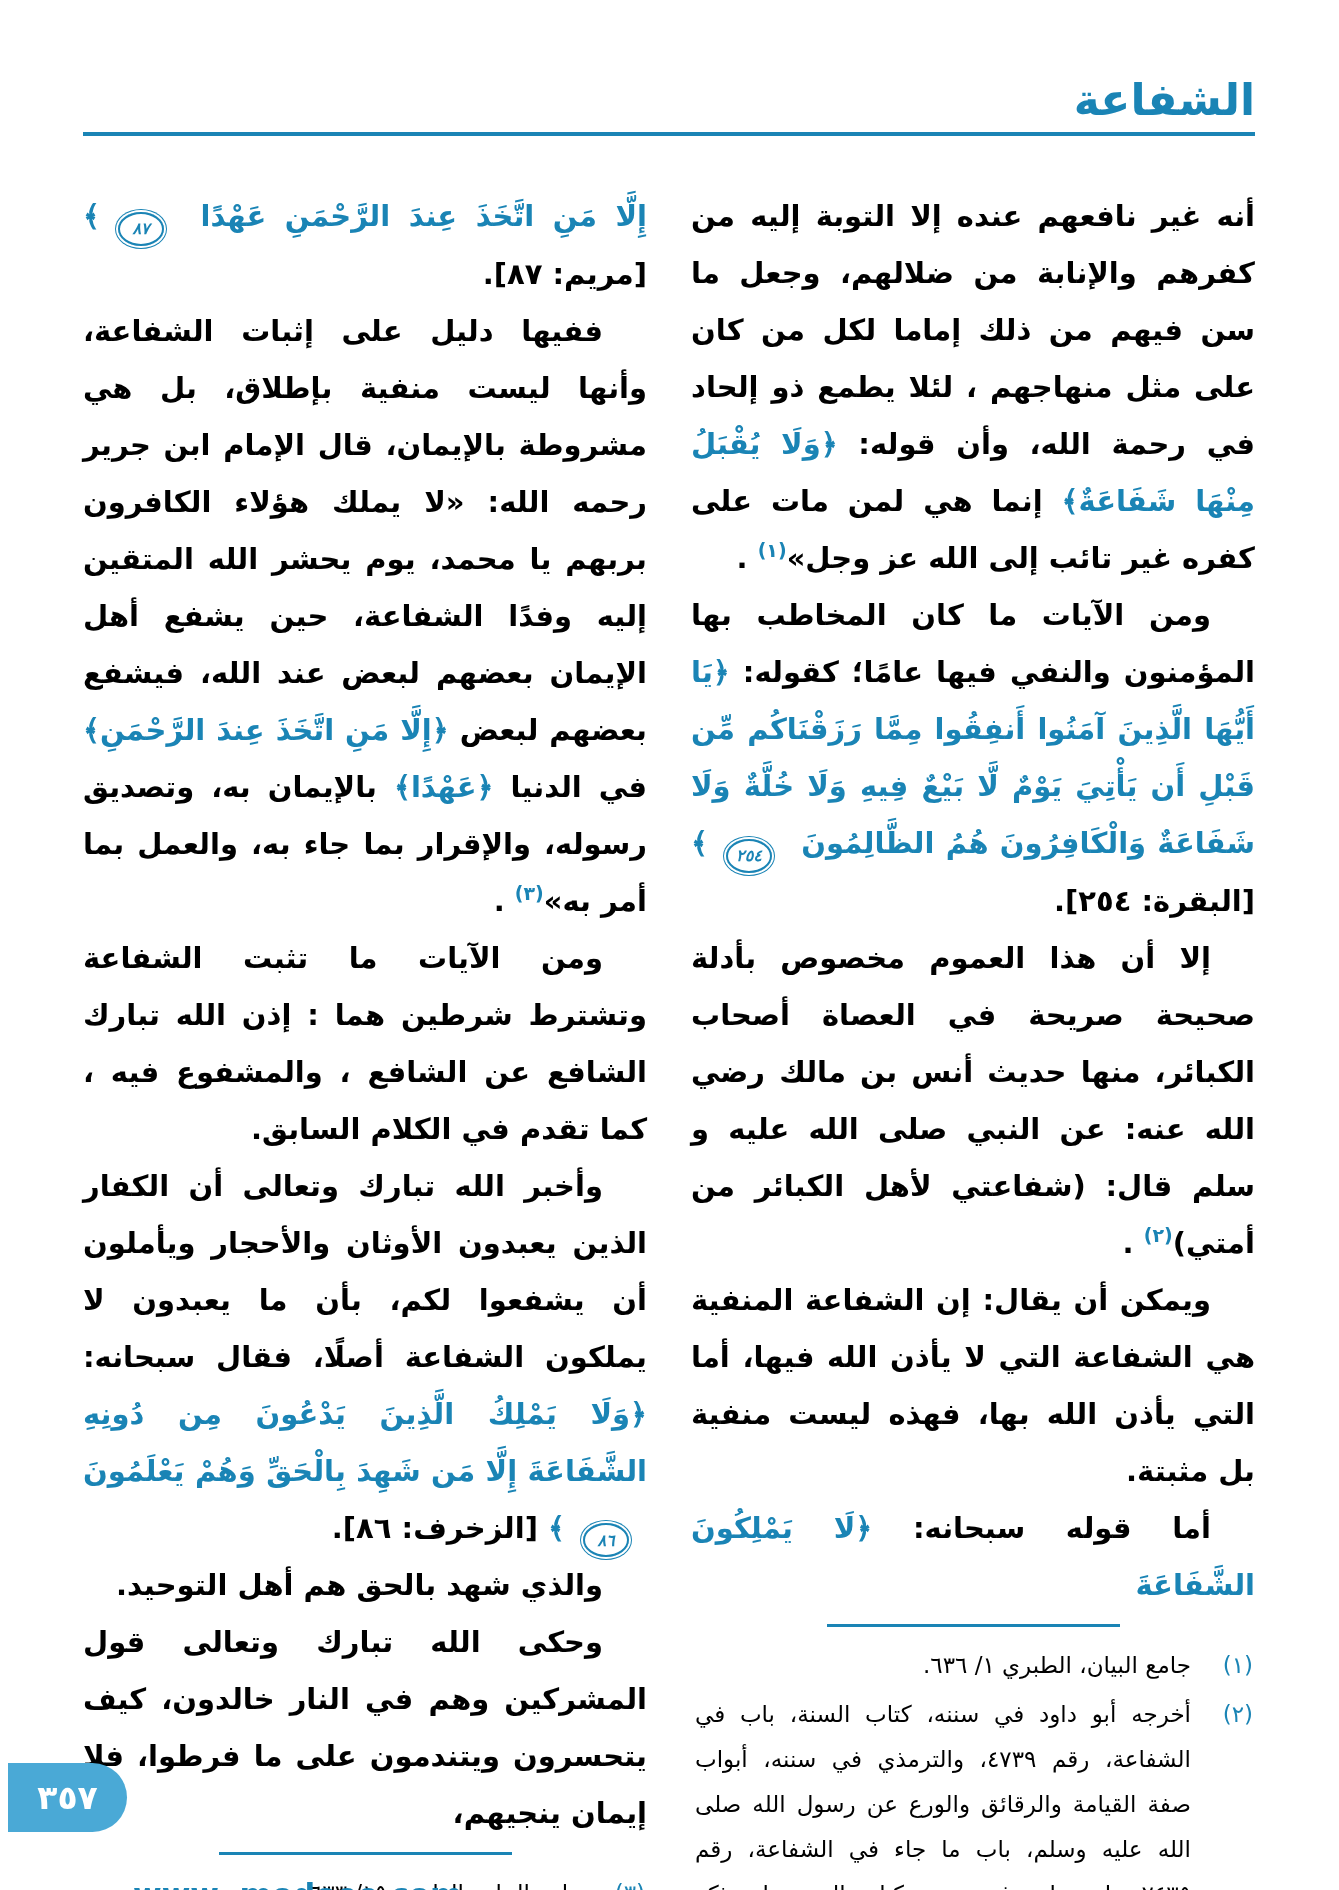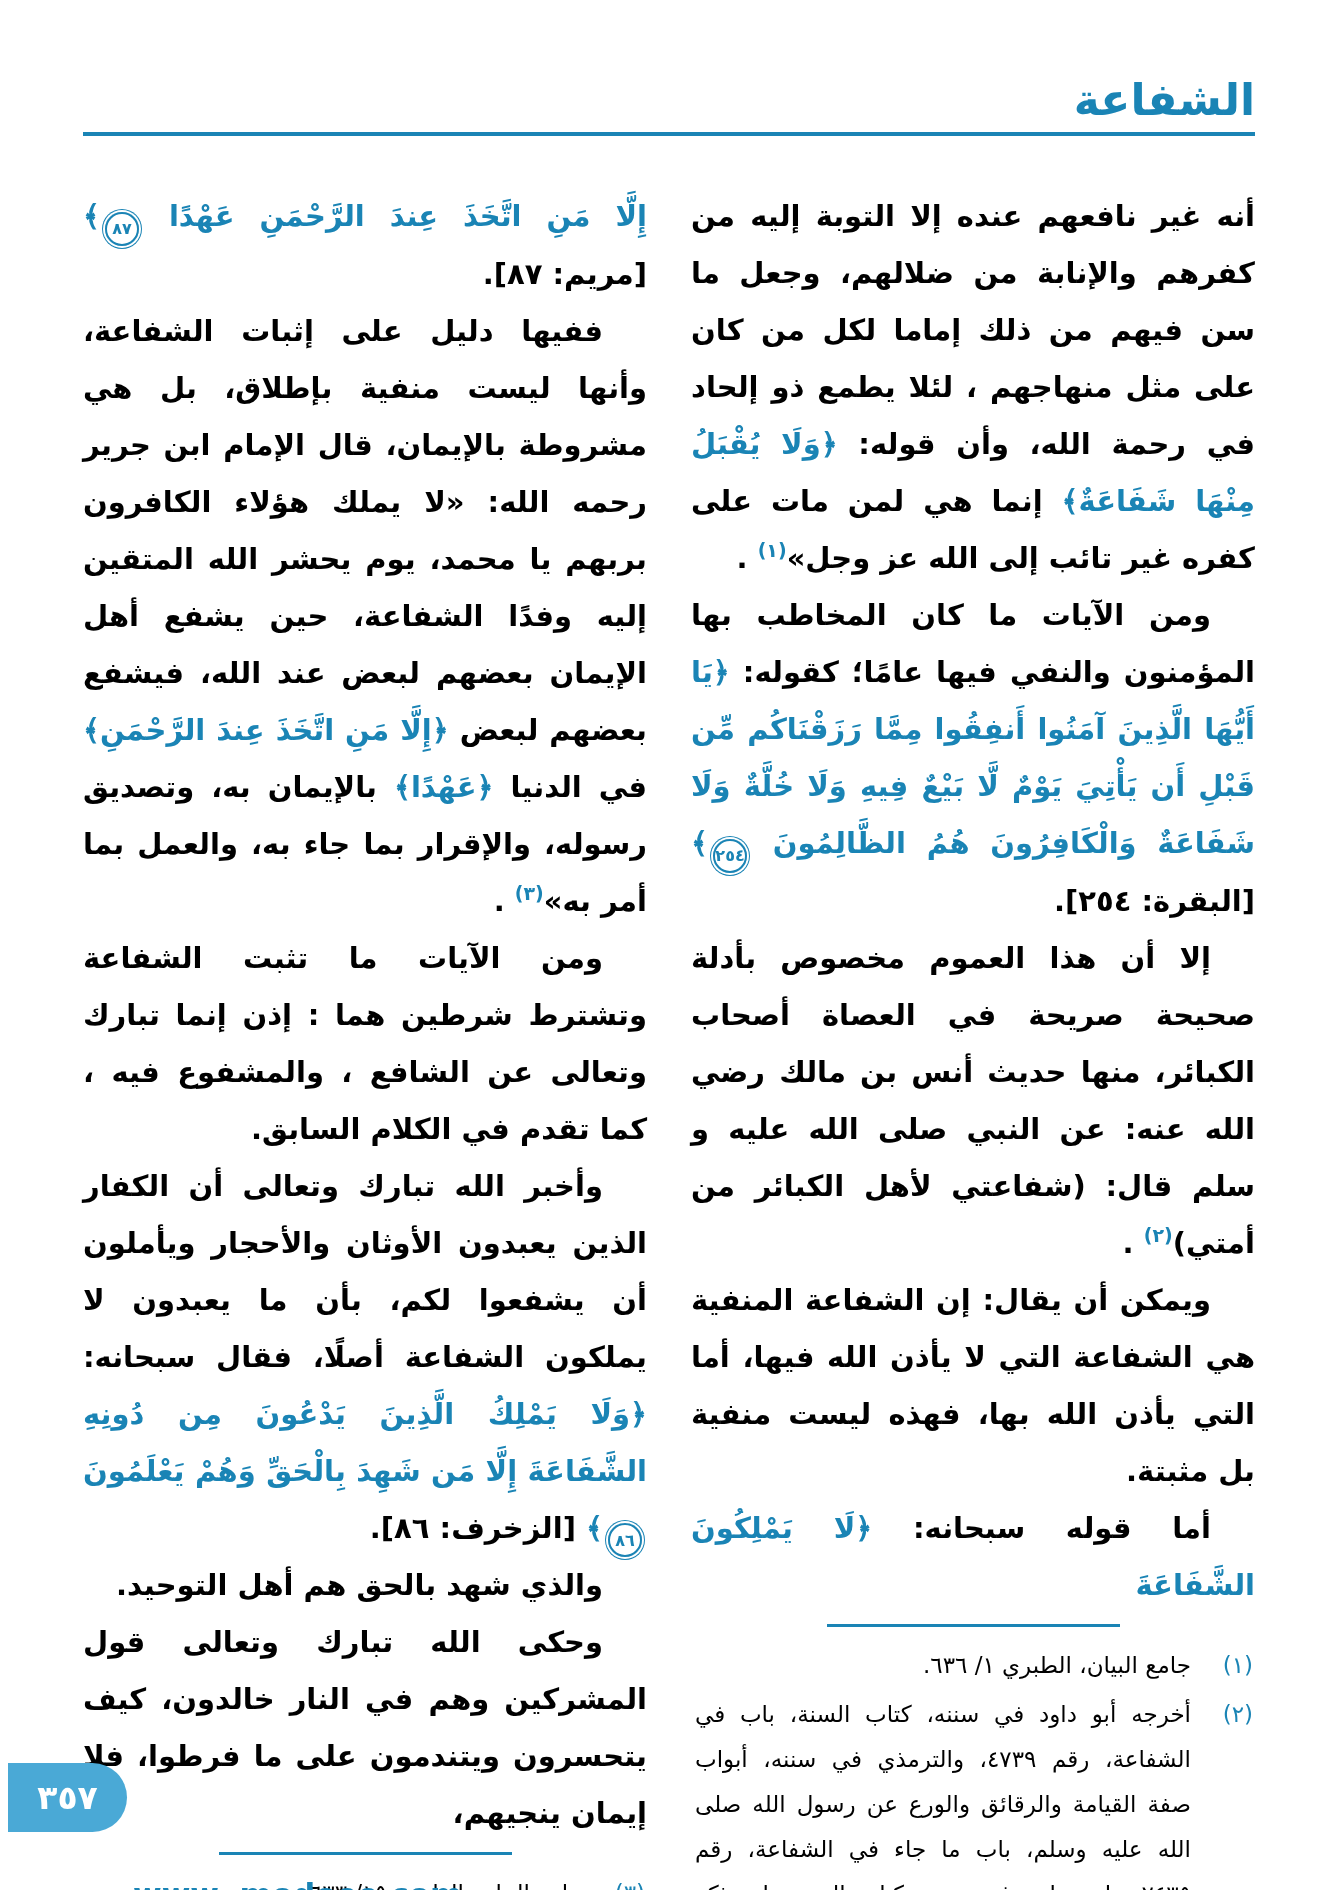--- a/index.html
+++ b/index.html
@@ -37,28 +37,29 @@
   .body{
     font-size:29px;font-weight:bold;line-height:57px;
     text-align:justify;
   }
   .para{margin:0;}
   .para.indent{text-indent:44px;}
   .quran{color:var(--accent);}
   .fnref{color:var(--accent);font-size:19px;font-weight:bold;line-height:0;}
   .ayah{
     display:inline-flex;align-items:center;justify-content:center;
-    width:34px;height:34px;
+    width:46px;height:34px;
     border:2px solid var(--accent);
     border-radius:50%;
     box-shadow:0 0 0 2px #fff,0 0 0 3px var(--accent);
     color:var(--accent);
     font-size:16px;font-weight:bold;line-height:normal;
-    vertical-align:-8px;margin:0 5px;
+    vertical-align:-8px;margin:0 18px;
     text-indent:0;
+    font-style:italic;
   }
   
   .footnotes{margin-top:10px;}
   .fn-rule{width:293px;height:3px;background:var(--accent);margin:4px auto 16px auto;}
   .fn-item{
     position:relative;padding-right:60px;
     font-size:23px;font-weight:normal;line-height:45px;
     text-align:justify;
   }
   .fn-marker{position:absolute;right:2px;top:0;color:var(--accent);font-weight:normal;}
@@ -111,21 +112,21 @@
               <div class="fn-text">أخرجه أبو داود في سننه، كتاب السنة، باب في الشفاعة، رقم ٤٧٣٩، والترمذي في سننه، أبواب صفة القيامة والرقائق والورع عن رسول الله صلى الله عليه وسلم، باب ما جاء في الشفاعة، رقم ٢٤٣٥، وابن ماجه في سننه، كتاب الزهد، باب ذكر الشفاعة، رقم ٤٣١٠.</div>
             </div>
           </div>
       </div>
     </div>
 
     <div class="col">
       <div class="body">
           <p class="para"><span class="quran">إِلَّا مَنِ اتَّخَذَ عِندَ الرَّحْمَنِ عَهْدًا </span><span class="ayah">٨٧</span><span class="quran">﴾</span><span class="run"> [مريم: ٨٧].</span></p>
           <p class="para indent"><span class="run">ففيها دليل على إثبات الشفاعة، وأنها ليست منفية بإطلاق، بل هي مشروطة بالإيمان، قال الإمام ابن جرير رحمه الله: «لا يملك هؤلاء الكافرون بربهم يا محمد، يوم يحشر الله المتقين إليه وفدًا الشفاعة، حين يشفع أهل الإيمان بعضهم لبعض عند الله، فيشفع بعضهم لبعض </span><span class="quran">﴿إِلَّا مَنِ اتَّخَذَ عِندَ الرَّحْمَنِ﴾</span><span class="run"> في الدنيا </span><span class="quran">﴿عَهْدًا﴾</span><span class="run"> بالإيمان به، وتصديق رسوله، والإقرار بما جاء به، والعمل بما أمر به»</span><sup class="fnref">(٣)</sup><span class="run"> .</span></p>
-          <p class="para indent"><span class="run">ومن الآيات ما تثبت الشفاعة وتشترط شرطين هما : إذن إنما تبارك وتعالى عن الشافع ، والمشفوع فيه ، كما تقدم في الكلام السابق.</span></p>
+          <p class="para indent"><span class="run">ومن الآيات ما تثبت الشفاعة وتشترط شرطين هما : إذن الله تبارك الشافع عن الشافع ، والمشفوع فيه ، كما تقدم في الكلام السابق.</span></p>
           <p class="para indent"><span class="run">وأخبر الله تبارك وتعالى أن الكفار الذين يعبدون الأوثان والأحجار ويأملون أن يشفعوا لكم، بأن ما يعبدون لا يملكون الشفاعة أصلًا، فقال سبحانه: </span><span class="quran">﴿وَلَا يَمْلِكُ الَّذِينَ يَدْعُونَ مِن دُونِهِ الشَّفَاعَةَ إِلَّا مَن شَهِدَ بِالْحَقِّ وَهُمْ يَعْلَمُونَ </span><span class="ayah">٨٦</span><span class="quran">﴾</span><span class="run"> [الزخرف: ٨٦].</span></p>
           <p class="para indent"><span class="run">والذي شهد بالحق هم أهل التوحيد.</span></p>
           <p class="para indent"><span class="run">وحكى الله تبارك وتعالى قول المشركين وهم في النار خالدون، كيف يتحسرون ويتندمون على ما فرطوا، فلا إيمان ينجيهم،</span></p>
         </div>
       <div class="footnotes">
         <div class="fn-rule"></div>
         <div>
             <div class="fn-item">
               <span class="fn-marker">(٣)</span>
               <div class="fn-text">جامع البيان، الطبري ١٥/ ٦٣٣.</div>

